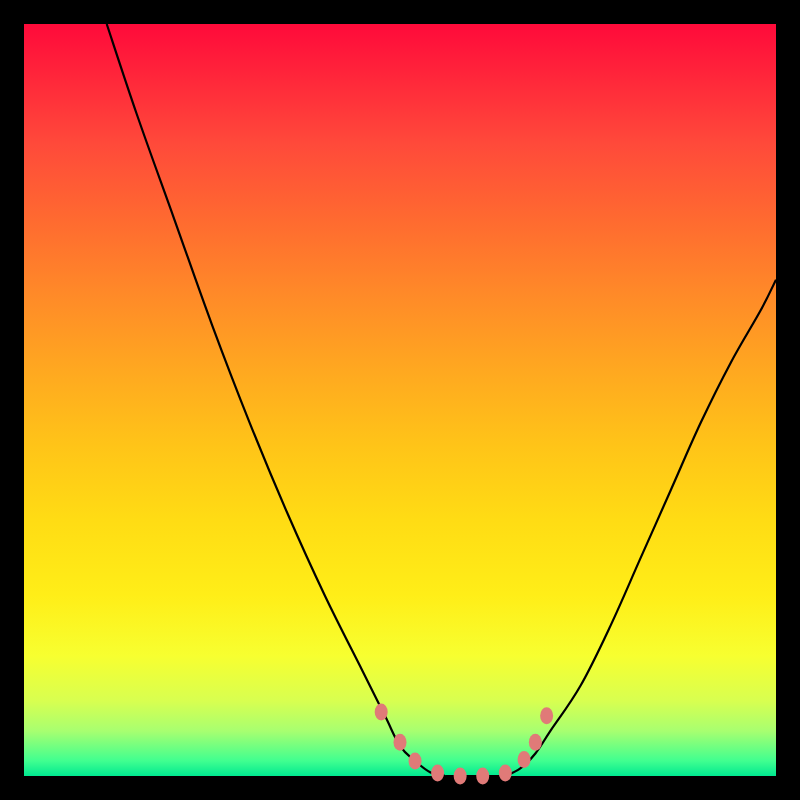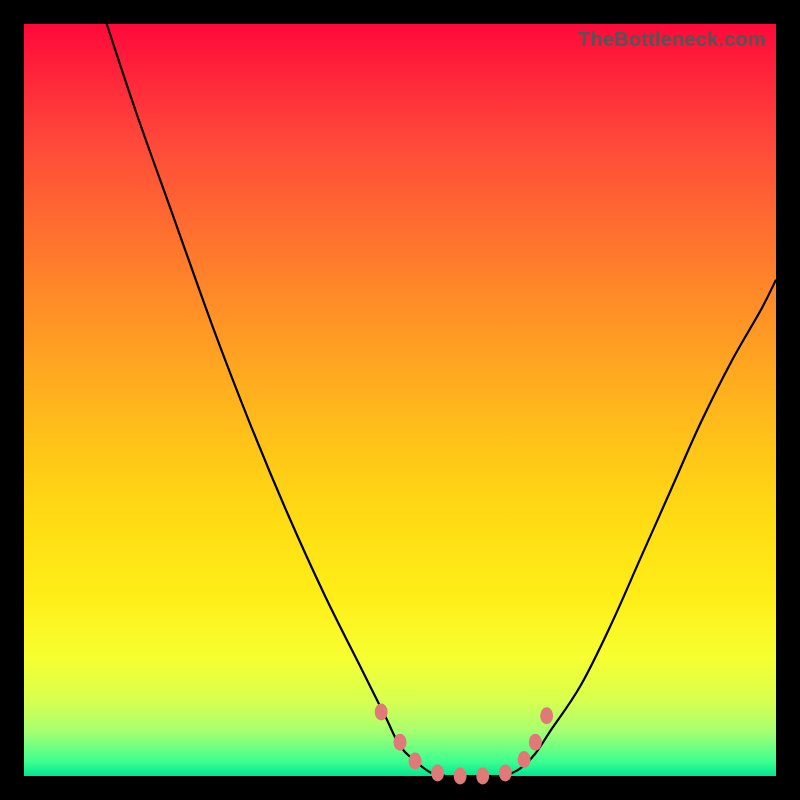--- a/index.html
+++ b/index.html
@@ -57,21 +57,20 @@
     width: 752px;
     height: 752px;
     overflow: visible;
   }
 </style>
 </head>
 <body>
 
 <div class="frame">
   <div class="plot-area">
-    <div class="watermark">TheBottleneck.com</div>
     <svg class="curve" viewBox="0 0 752 752" preserveAspectRatio="none">
       <path id="curve-left" fill="none" stroke="#000000" stroke-width="2.2" d="M 82.72 0.00 C 88.13 16.24, 100.62 55.05, 112.80 90.24 C 124.98 125.43, 136.86 157.62, 150.40 195.52 C 163.94 233.42, 174.46 264.25, 188.00 300.80 C 201.54 337.35, 212.06 364.72, 225.60 398.56 C 239.14 432.40, 249.66 457.67, 263.20 488.80 C 276.74 519.93, 287.26 543.09, 300.80 571.52 C 314.34 599.95, 327.57 625.06, 338.40 646.72 C 349.23 668.38, 354.19 678.30, 360.96 691.84 C 367.73 705.38, 370.59 713.80, 376.00 721.92 C 381.41 730.04, 385.63 732.22, 391.04 736.96 C 396.45 741.70, 400.67 745.53, 406.08 748.24 C 411.49 750.95, 418.41 751.32, 421.12 752.00"></path>
       <path id="curve-flat" fill="none" stroke="#000000" stroke-width="2.2" d="M 421.12 752.00 C 423.83 752.00, 430.75 752.00, 436.16 752.00 C 441.57 752.00, 445.79 752.00, 451.20 752.00 C 456.61 752.00, 460.83 752.00, 466.24 752.00 C 471.65 752.00, 478.57 752.00, 481.28 752.00"></path>
       <path id="curve-right" fill="none" stroke="#000000" stroke-width="2.2" d="M 481.28 752.00 C 483.99 750.65, 490.91 748.54, 496.32 744.48 C 501.73 740.42, 505.95 736.21, 511.36 729.44 C 516.77 722.67, 518.28 719.06, 526.40 706.88 C 534.52 694.70, 545.65 680.71, 556.48 661.76 C 567.31 642.81, 575.73 624.61, 586.56 601.60 C 597.39 578.59, 605.81 558.28, 616.64 533.92 C 627.47 509.56, 635.89 490.60, 646.72 466.24 C 657.55 441.88, 665.97 421.57, 676.80 398.56 C 687.63 375.55, 696.05 358.70, 706.88 338.40 C 717.71 318.10, 728.84 300.65, 736.96 285.76 C 745.08 270.87, 749.29 261.09, 752.00 255.68"></path>
       <g id="marker-group">
           <ellipse cx="357.20" cy="688.08" rx="6.5" ry="8.5" fill="#e07a78"></ellipse>
           <ellipse cx="376.00" cy="718.16" rx="6.5" ry="8.5" fill="#e07a78"></ellipse>
           <ellipse cx="391.04" cy="736.96" rx="6.5" ry="8.5" fill="#e07a78"></ellipse>
           <ellipse cx="413.60" cy="748.99" rx="6.5" ry="8.5" fill="#e07a78"></ellipse>
           <ellipse cx="436.16" cy="752.00" rx="6.5" ry="8.5" fill="#e07a78"></ellipse>

